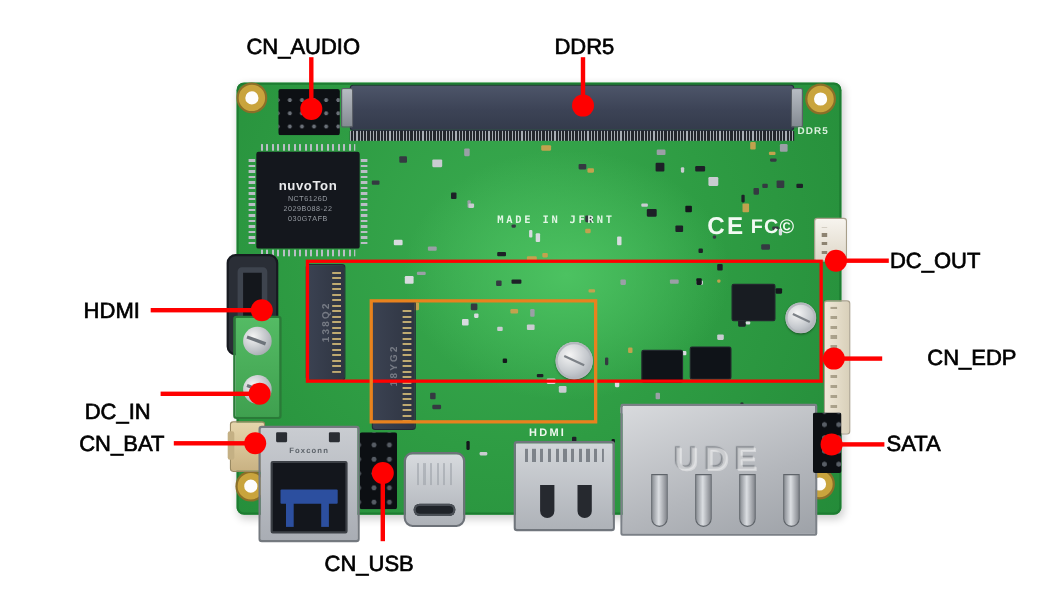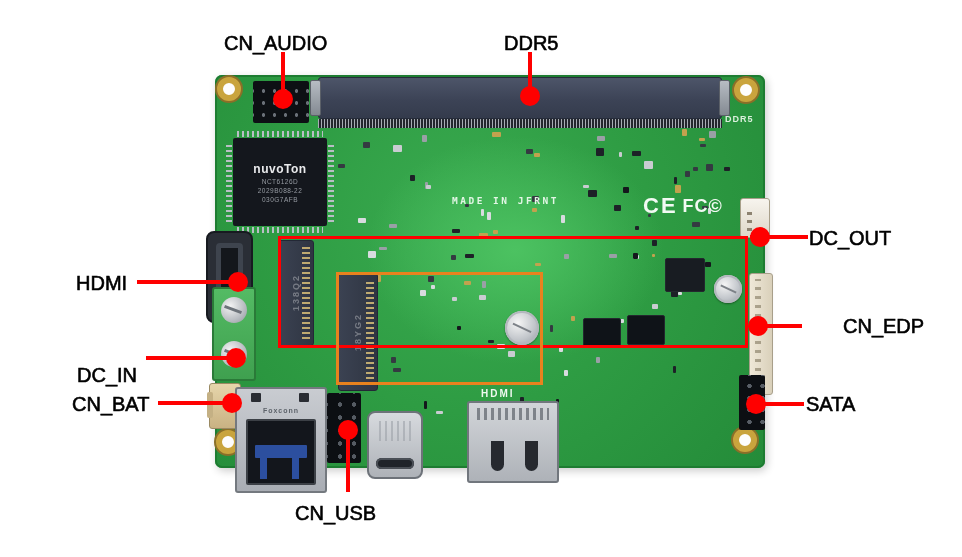--- a/index.html
+++ b/index.html
@@ -376,20 +376,27 @@
 
     <div id="usbhdr"></div>
 
     <div id="typec"></div>
 
     <div id="hdmi">
       <div class="hdmi-cut" id="hc1"></div>
       <div class="hdmi-cut" id="hc2"></div>
     </div>
 
+    <div id="rj45">
+      <div id="rj45-logo">UDE</div>
+      <div class="prong" id="pr1"></div>
+      <div class="prong" id="pr2"></div>
+      <div class="prong" id="pr3"></div>
+      <div class="prong" id="pr4"></div>
+    </div>
 
     <div id="dcout-conn"></div>
     <div id="edp-conn"></div>
     <div id="jfrnt-conn"></div>
 
     <div class="standoff" id="standoff-1"></div>
     <div class="standoff" id="standoff-2"></div>
     <div class="mem" id="mem-1"></div>
     <div class="mem" id="mem-2"></div>
     <div class="mem" id="qfp-1"></div>

